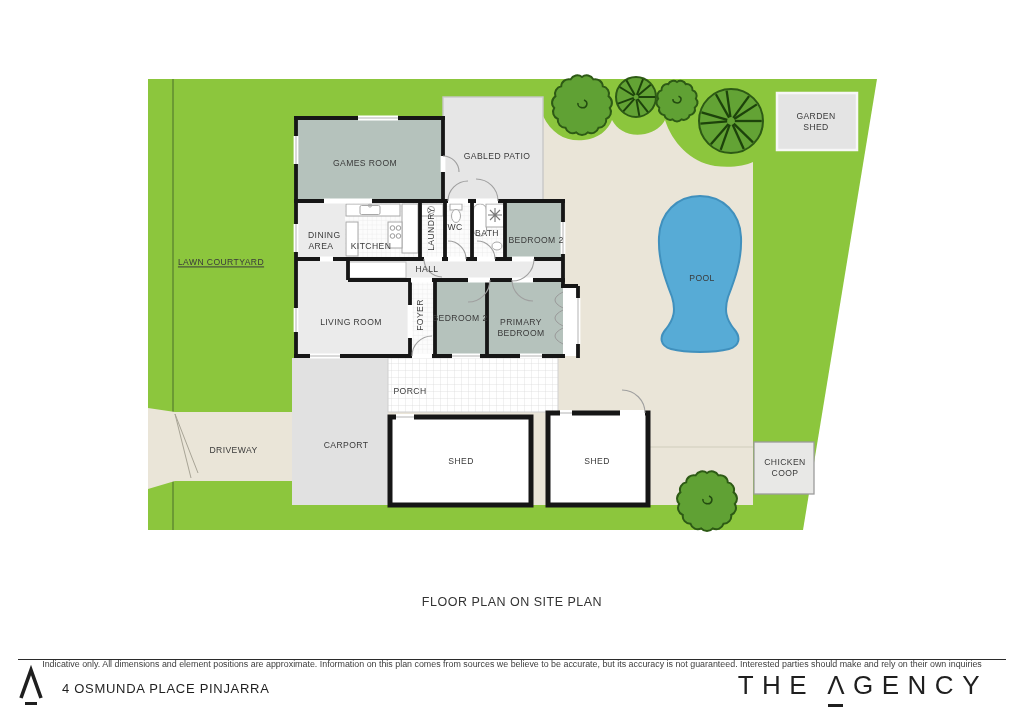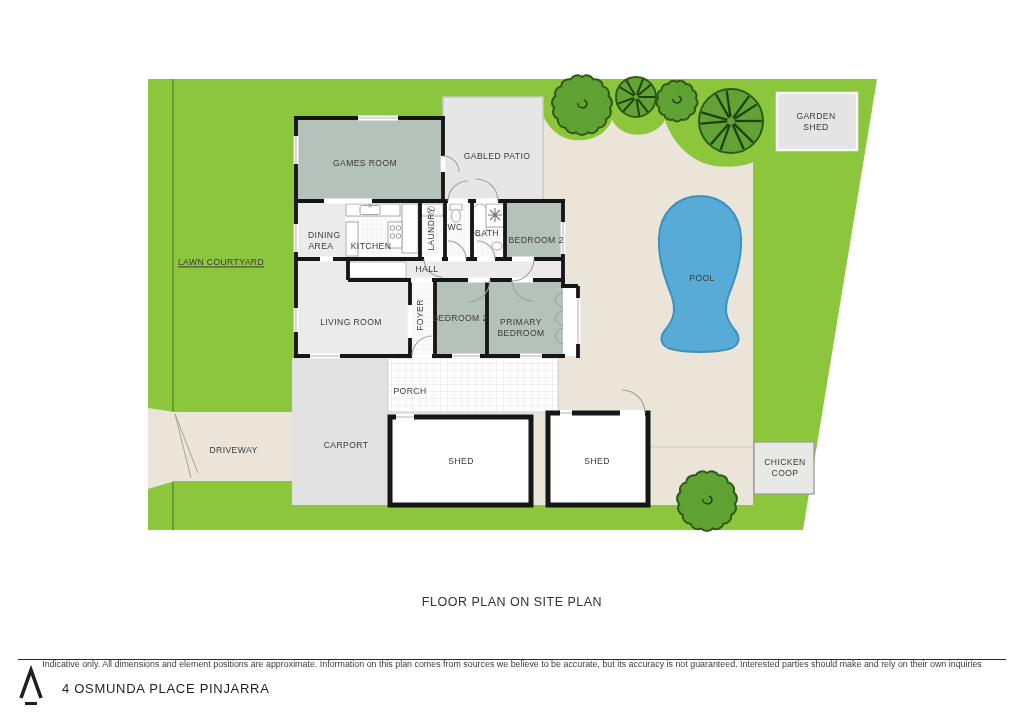--- a/index.html
+++ b/index.html
@@ -220,14 +220,17 @@
 <div class="plan-title">FLOOR PLAN ON SITE PLAN</div>
 <div class="disclaimer">Indicative only. All dimensions and element positions are approximate. Information on this plan comes from sources we believe to be accurate, but its accuracy is not guaranteed. Interested parties should make and rely on their own inquiries</div>
 <div class="footer-rule"></div>
 
 <svg class="logo-mark" width="28" height="44" viewBox="0 0 28 44">
   <polyline points="4,34 14,6 24,34" stroke="#1f1f1f" stroke-width="3.6" fill="none"></polyline>
   <rect x="8" y="38" width="12" height="3" fill="#1f1f1f"></rect>
 </svg>
 <div class="address">4 OSMUNDA PLACE PINJARRA</div>
 
-
+<div class="brand">
+  <span class="w1">THE</span><span class="a-wrap"><span>Λ</span><i class="a-bar"></i></span><span>GENCY</span>
 </div>
 
+</div>
+
 </body></html>

